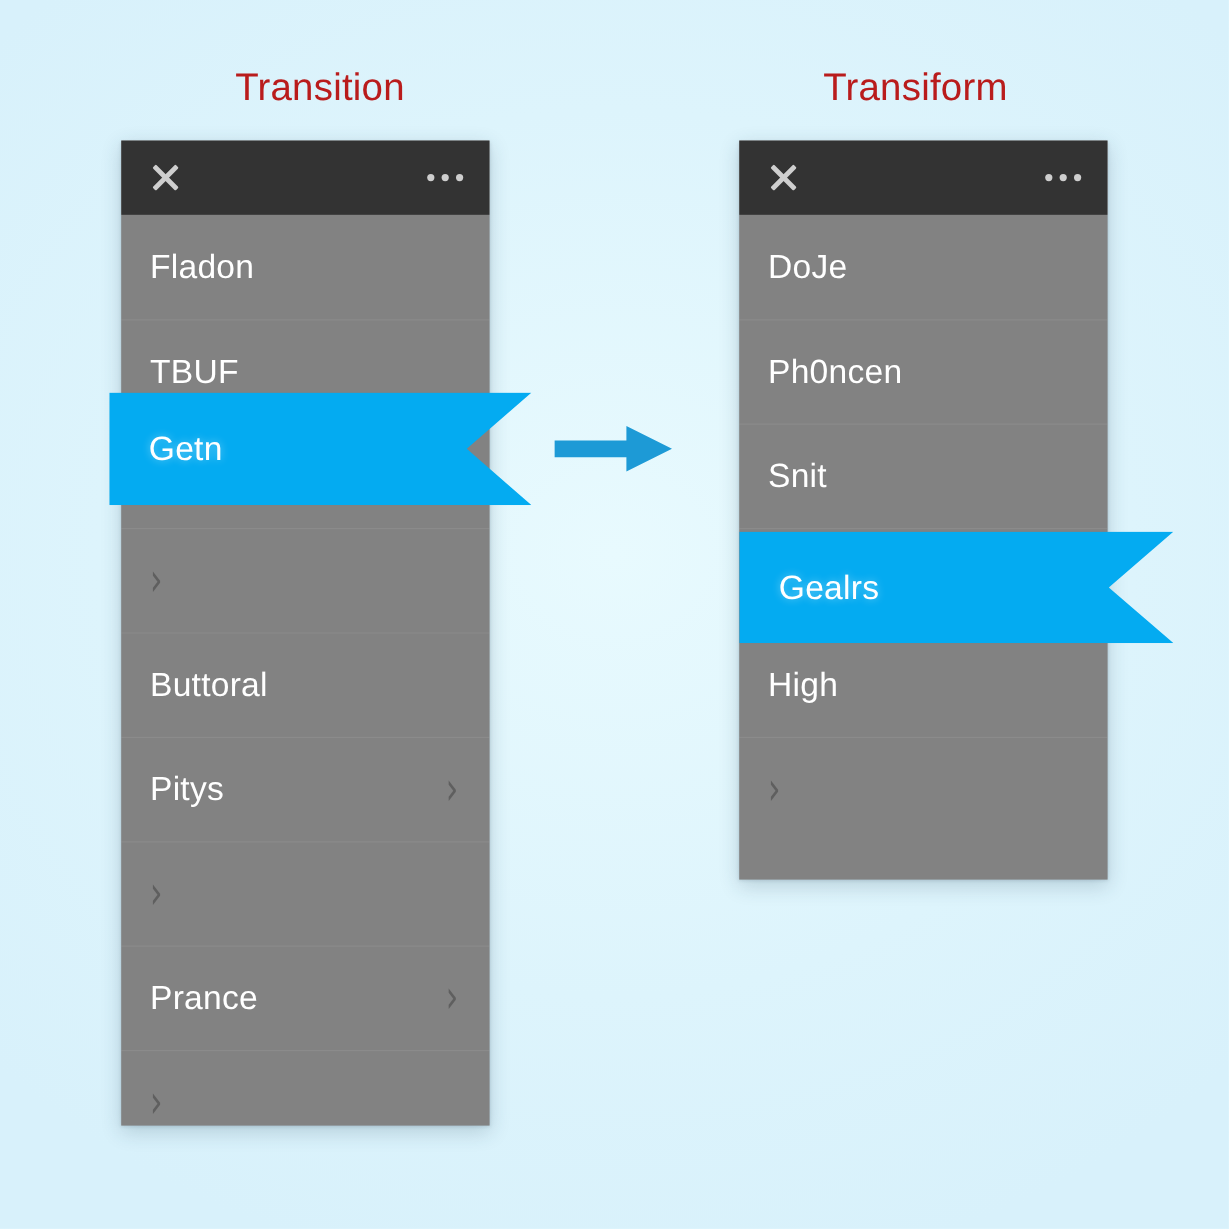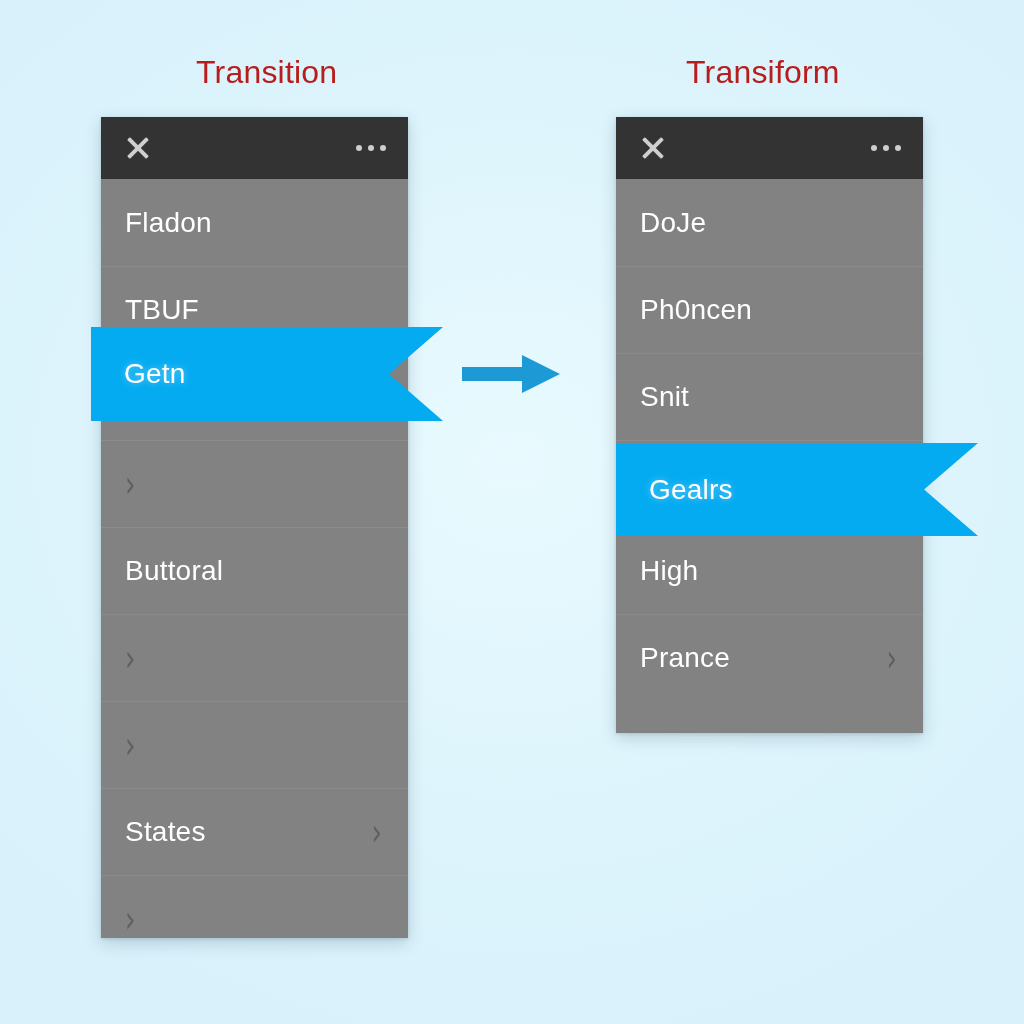--- a/index.html
+++ b/index.html
@@ -203,27 +203,28 @@
           <span class="label">Getn</span>
           <span class="chev">›</span>
         </div>
         <div class="row">
           <span class="chev">›</span>
         </div>
         <div class="row">
           <span class="label">Buttoral</span>
         </div>
         <div class="row">
-          <span class="chev">›</span>
-        </div>
-        <div class="row">
-          <span class="chev">›</span>
-        </div>
-        <div class="row">
-          <span class="label">States</span>
+          <span class="label">Pitys</span>
+          <span class="chev">›</span>
+        </div>
+        <div class="row">
+          <span class="chev">›</span>
+        </div>
+        <div class="row">
+          <span class="label">Prance</span>
           <span class="chev">›</span>
         </div>
         <div class="row">
           <span class="chev">›</span>
         </div>
       </div>
 
   </div>
 
   <div class="ribbon" id="ribbon-left">
@@ -258,21 +259,20 @@
           <span class="label">Snit</span>
         </div>
         <div class="row covered">
           <span class="label">Gealrs</span>
           <span class="chev">›</span>
         </div>
         <div class="row">
           <span class="label">High</span>
         </div>
         <div class="row">
-          <span class="label">Prance</span>
           <span class="chev">›</span>
         </div>
       </div>
 
   </div>
 
   <div class="ribbon" id="ribbon-right">
     <span class="rlabel">Gealrs</span>
   </div>
 </div>

